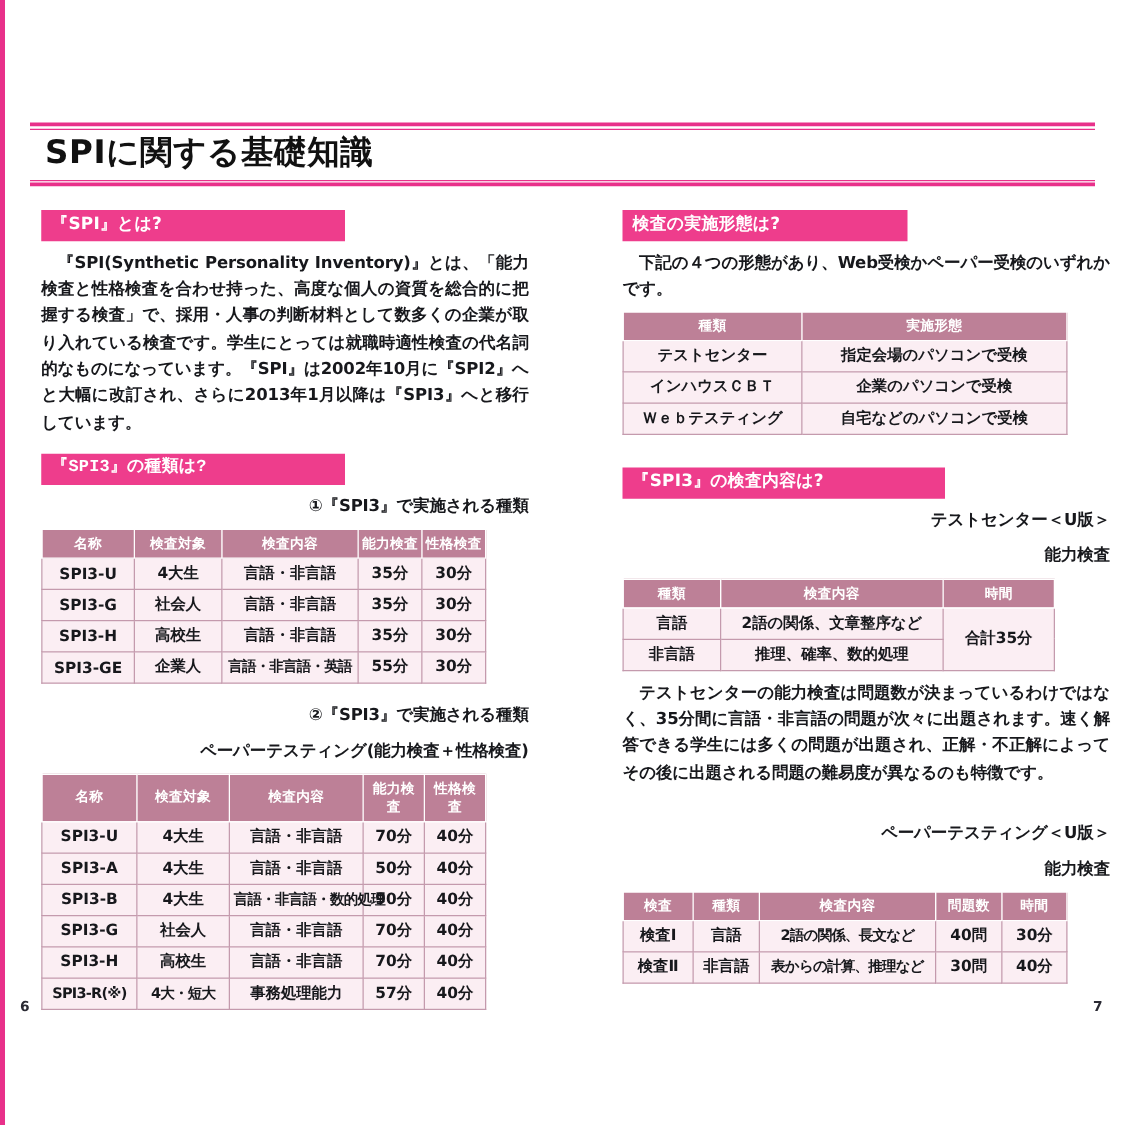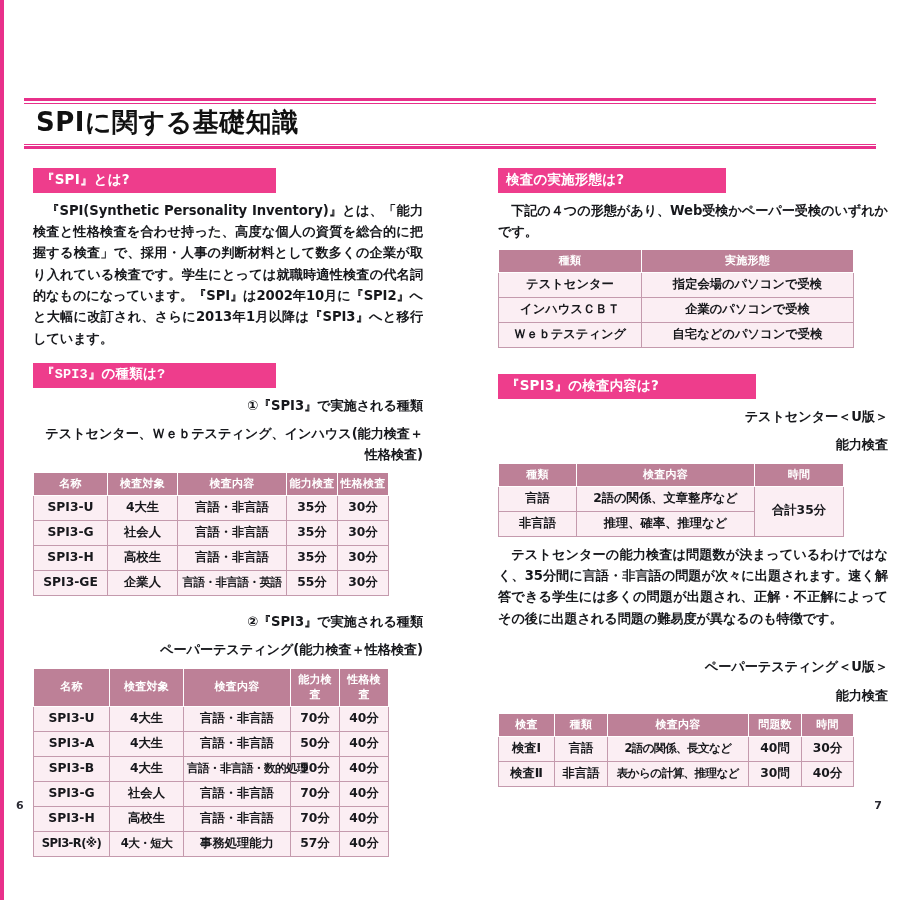--- a/index.html
+++ b/index.html
@@ -188,21 +188,20 @@
 
     <div class="sec-head narrow">『SPI』とは?</div>
 
     <p class="body indent">『SPI(Synthetic Personality Inventory)』とは、「能力検査と性格検査を合わせ持った、高度な個人の資質を総合的に把握する検査」で、採用・人事の判断材料として数多くの企業が取り入れている検査です。学生にとっては就職時適性検査の代名詞的なものになっています。『SPI』は2002年10月に『SPI2』へと大幅に改訂され、さらに2013年1月以降は『SPI3』へと移行しています。</p>
 
     <div class="gap-m"></div>
 
     <div class="sec-head w3">『SPI3』の種類は?</div>
 
     <p class="lead-line">①『SPI3』で実施される種類</p>
-    <p class="lead-line">テストセンター、Ｗｅｂテスティング、インハウス(能力検査＋性格検査)</p>
 
     <table class="t tA outer">
       <colgroup>
           <col class="c1">
           <col class="c2">
           <col class="c3">
           <col class="c4">
           <col class="c5">
         </colgroup>
       <thead>
@@ -371,21 +370,21 @@
         </tr>
       </thead>
       <tbody>
         <tr>
           <td>言語</td>
           <td>2語の関係、文章整序など</td>
           <td rowspan="2">合計35分</td>
         </tr>
         <tr>
           <td>非言語</td>
-          <td>推理、確率、推理など</td>
+          <td>推理、確率、数的処理</td>
         </tr>
       </tbody>
     </table>
 
     <p class="body indent">テストセンターの能力検査は問題数が決まっているわけではなく、35分間に言語・非言語の問題が次々に出題されます。速く解答できる学生には多くの問題が出題され、正解・不正解によってその後に出題される問題の難易度が異なるのも特徴です。</p>
 
     <div class="gap-l"></div>
 
     <p class="lead-line">ペーパーテスティング＜U版＞</p>
     <p class="lead-line">能力検査</p>

